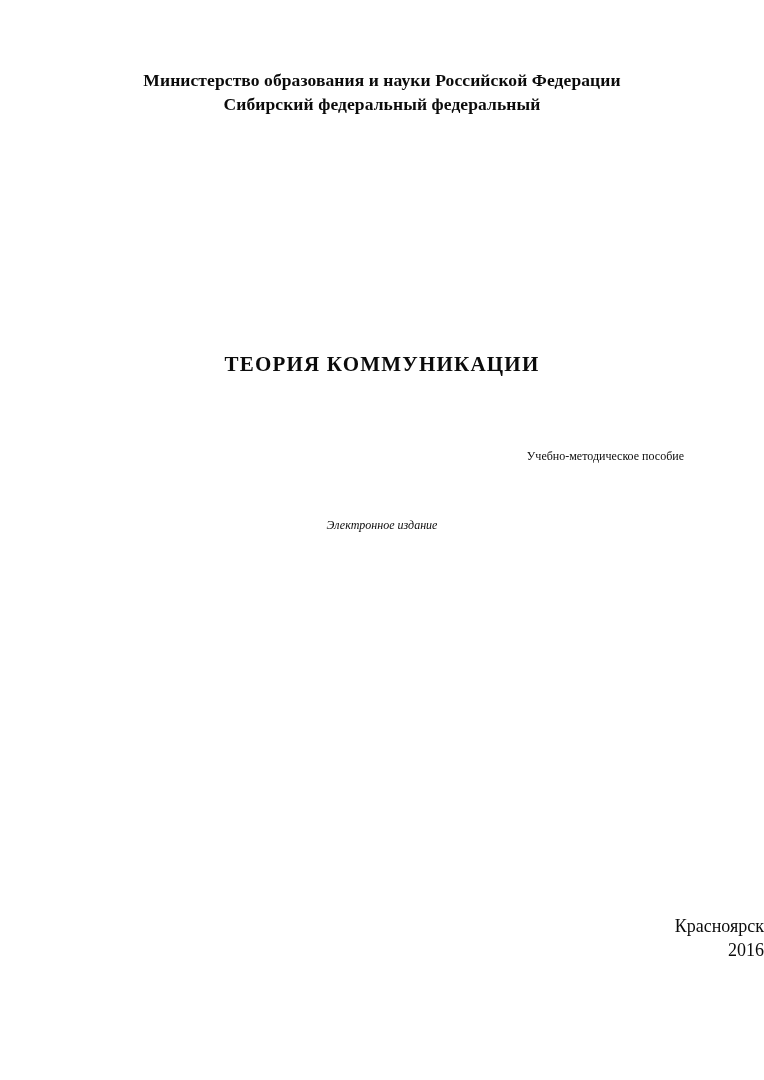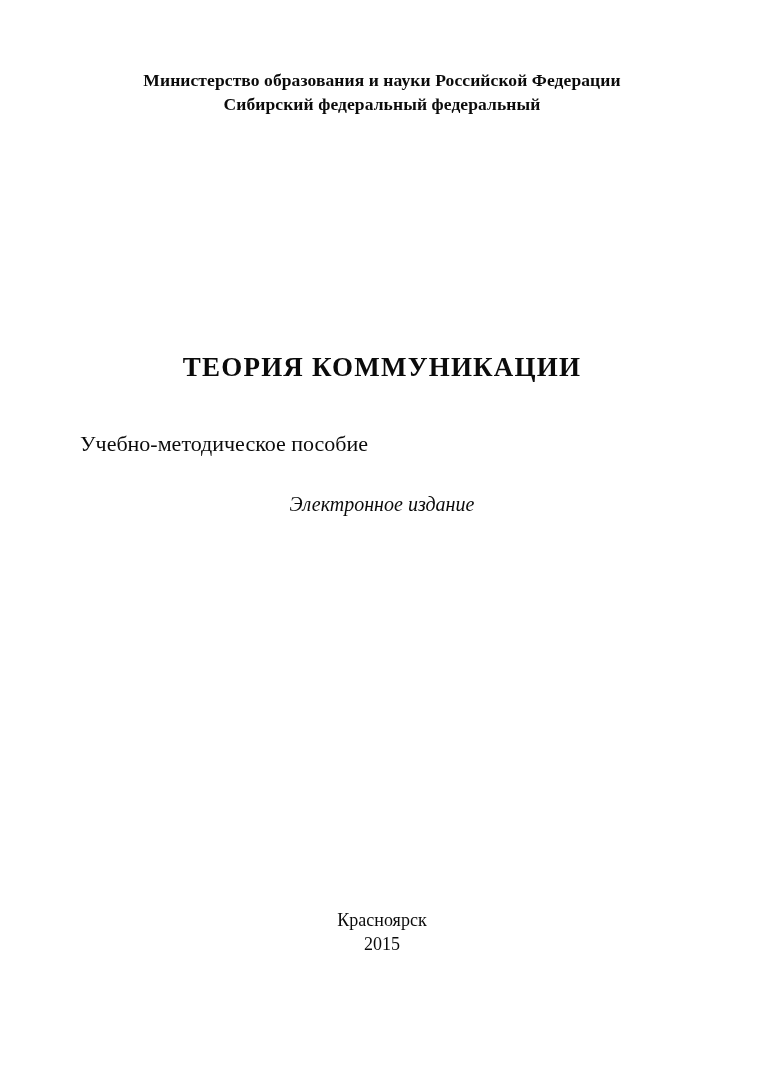--- a/index.html
+++ b/index.html
@@ -34,43 +34,43 @@
     font-weight: bold;
     letter-spacing: 0.1px;
     white-space: nowrap;
   }
   .title-block {
     margin-top: 236px;
     text-align: center;
     width: 100%;
   }
   .doc-title {
-    font-size: 27px;
+    font-size: 21px;
     font-weight: bold;
     letter-spacing: 1.2px;
     text-transform: none;
   }
   .subtitle {
-    margin-top: 48px;
-    font-size: 22px;
+    margin-top: 72px;
+    font-size: 12px;
     font-weight: normal;
-    text-align: left;
+    text-align: right;
   }
   .edition {
-    margin-top: 36px;
-    font-size: 20px;
+    margin-top: 54px;
+    font-size: 12px;
     font-style: italic;
     text-align: center;
   }
   .imprint-block {
     position: absolute;
     left: 0;
     right: 0;
-    bottom: 124px;
-    text-align: center;
+    bottom: 118px;
+    text-align: right;
     line-height: 1.30;
     margin-top: 12px;
   }
   .imprint-line {
     font-size: 18px;
   }
 </style>
 </head>
 <body>
 
@@ -82,16 +82,16 @@
   </div>
 
   <div class="title-block">
     <div class="doc-title">ТЕОРИЯ КОММУНИКАЦИИ</div>
     <div class="subtitle">Учебно-методическое пособие</div>
     <div class="edition">Электронное издание</div>
   </div>
 
   <div class="imprint-block">
     <div class="imprint-line">Красноярск</div>
-    <div class="imprint-line">2015</div>
+    <div class="imprint-line">2016</div>
   </div>
 
 </div>
 
 </body></html>

